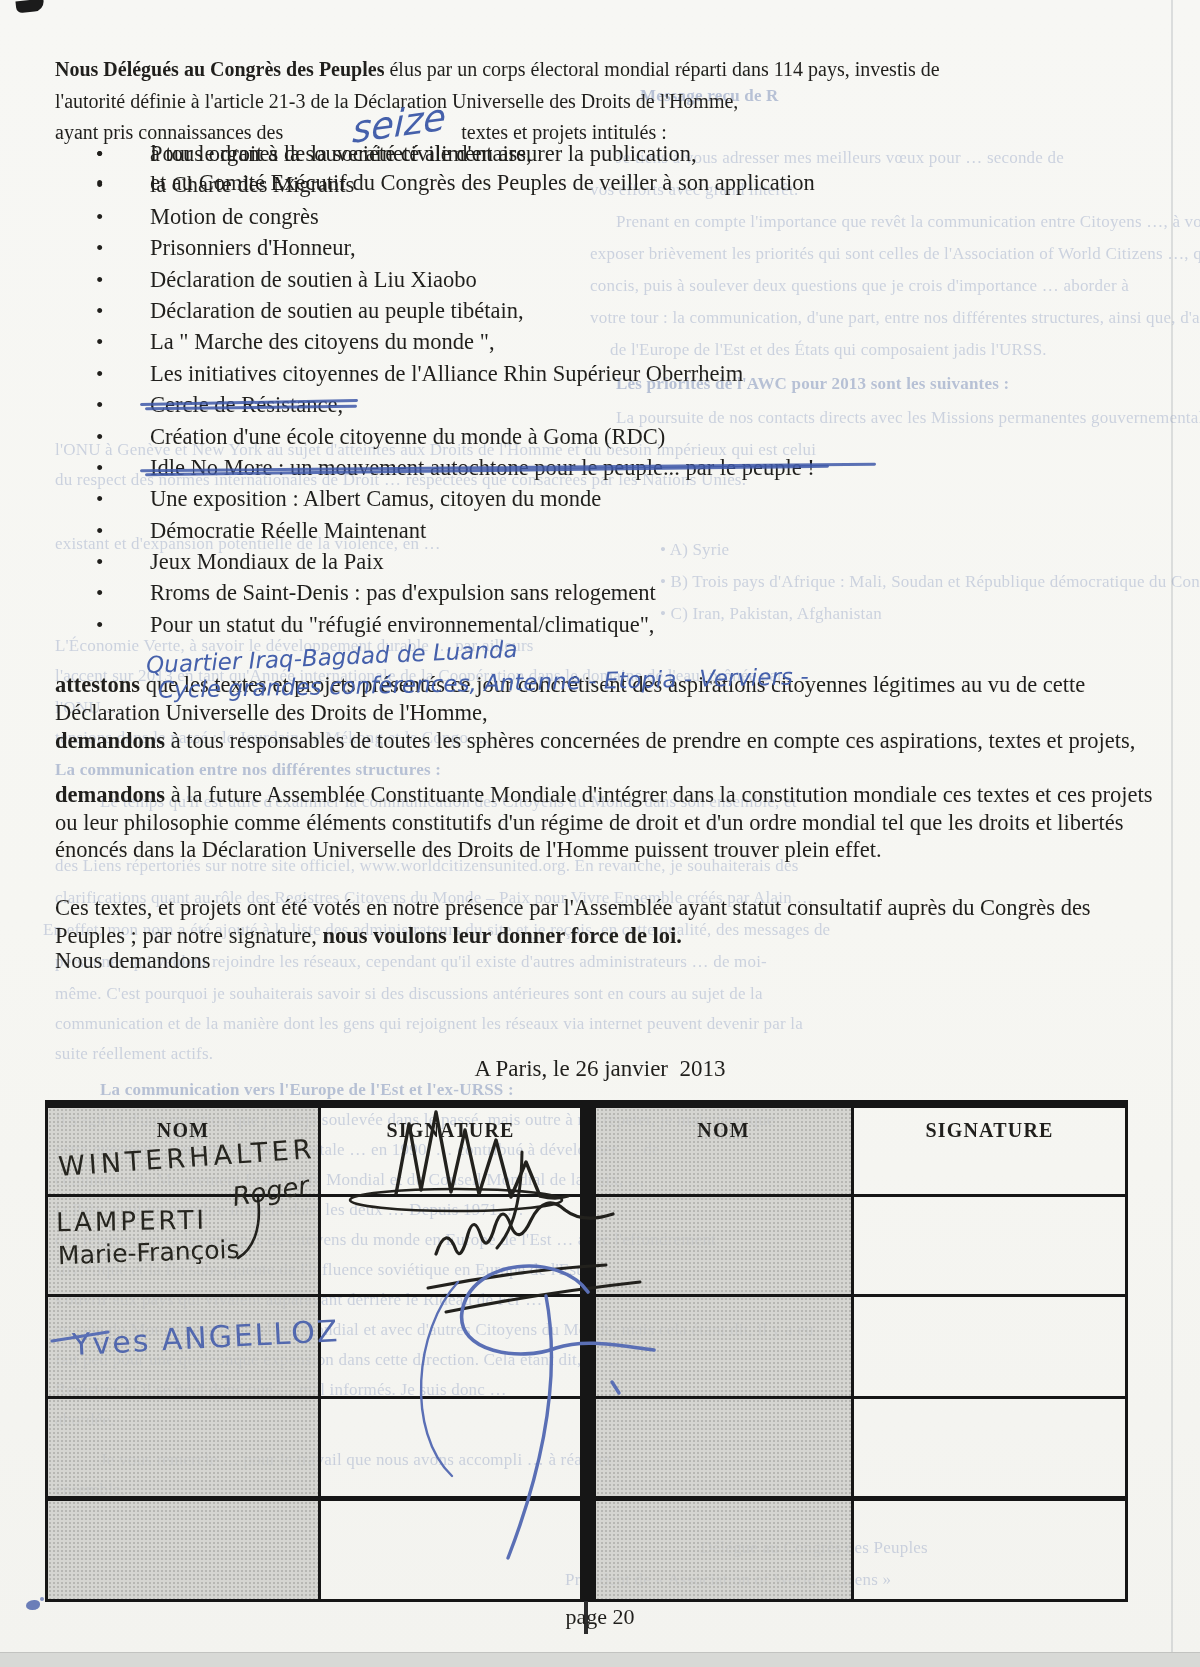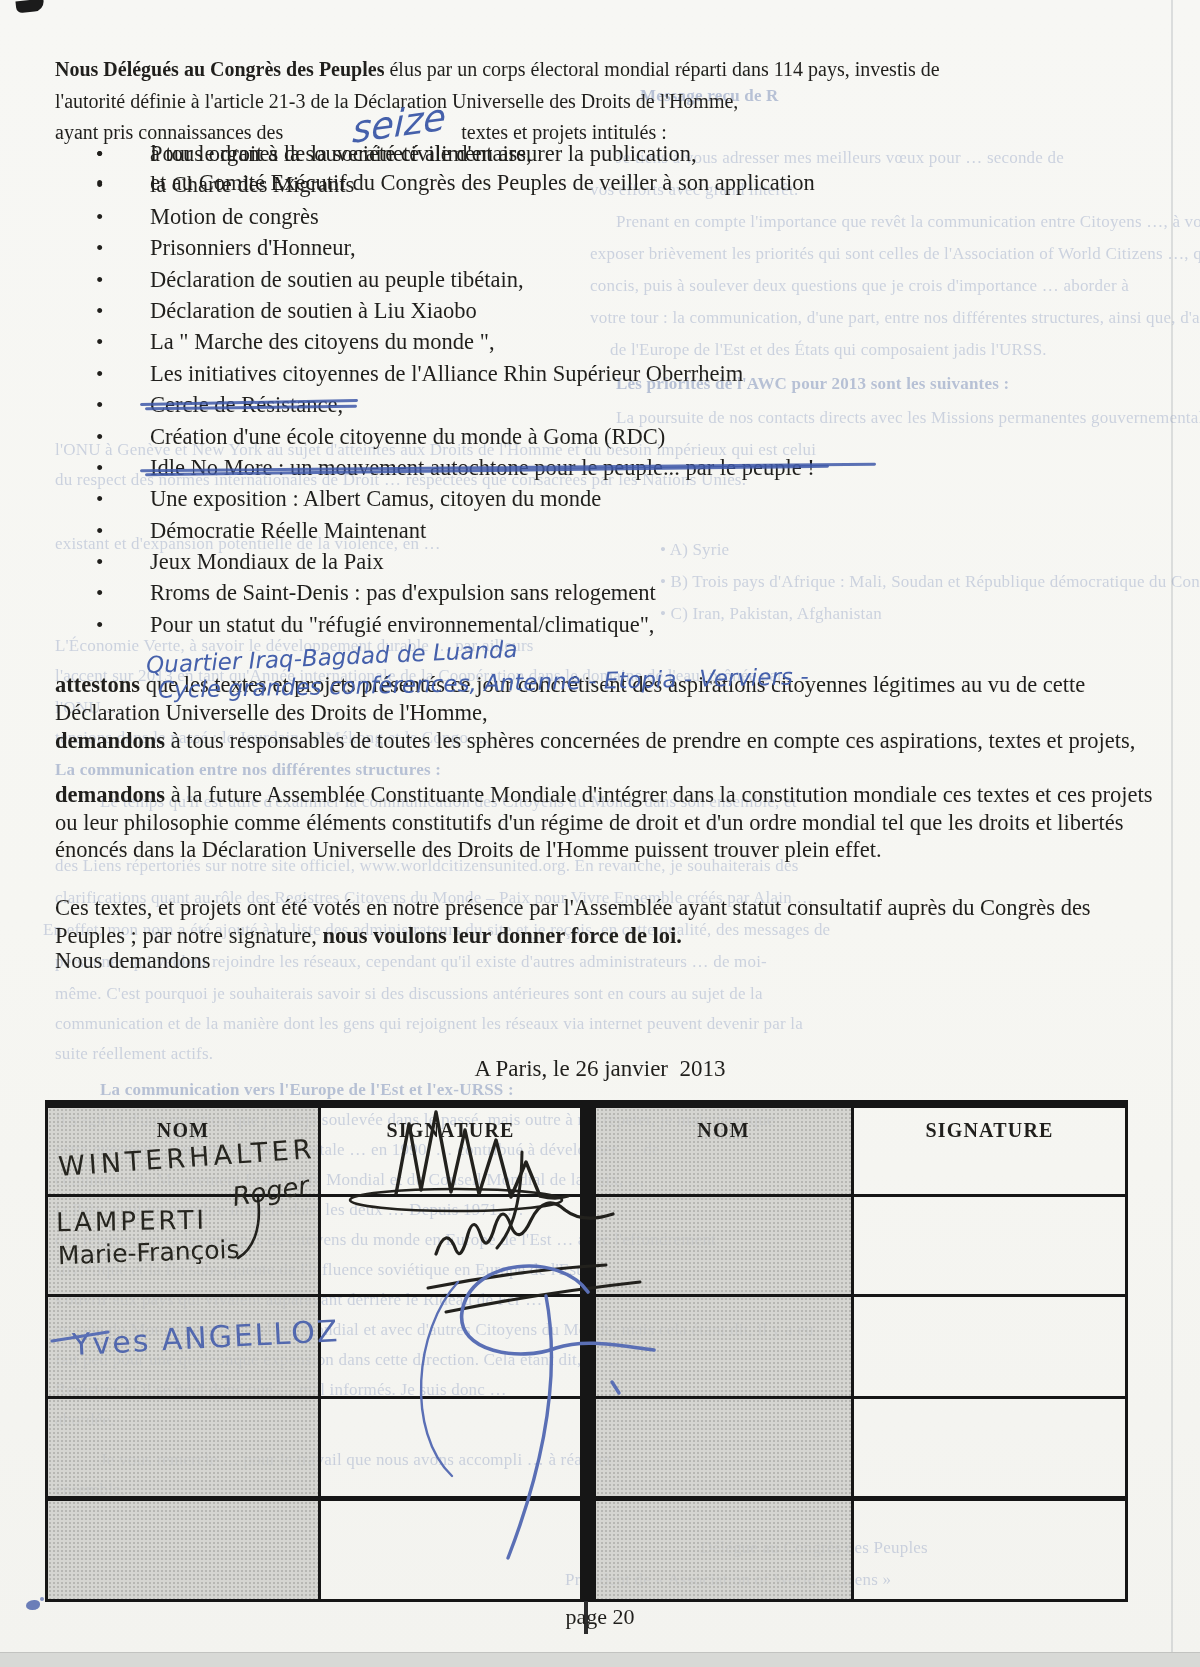--- a/index.html
+++ b/index.html
@@ -130,22 +130,22 @@
     <div><span class="b">Nous Délégués au Congrès des Peuples</span><span> élus par un corps électoral mondial réparti dans 114 pays, investis de</span></div>
     <div>l'autorité définie à l'article 21-3 de la Déclaration Universelle des Droits de l'Homme,</div>
     <div><span>ayant pris connaissances des</span><span class="gap"></span><span>textes et projets intitulés :</span></div>
   </div>
 
   <ul class="mainlist">
     <li><span>Pour le droit à la souveraineté alimentaire,</span></li>
     <li><span>la Charte des Migrants</span></li>
     <li><span>Motion de congrès</span></li>
     <li><span>Prisonniers d'Honneur,</span></li>
+    <li><span>Déclaration de soutien à Liu Xiaobo</span></li>
     <li><span>Déclaration de soutien au peuple tibétain,</span></li>
-    <li><span>Déclaration de soutien à Liu Xiaobo</span></li>
     <li><span>La " Marche des citoyens du monde ",</span></li>
     <li><span>Les initiatives citoyennes de l'Alliance Rhin Supérieur Oberrheim</span></li>
     <li><span class="strike">Cercle de Résistance,</span></li>
     <li><span>Création d'une école citoyenne du monde à Goma (RDC)</span></li>
     <li><span class="strike">Idle No More : un mouvement autochtone pour le peuple... par le peuple !</span></li>
     <li><span>Une exposition : Albert Camus, citoyen du monde</span></li>
     <li><span>Démocratie Réelle Maintenant</span></li>
     <li><span>Jeux Mondiaux de la Paix</span></li>
     <li><span>Rroms de Saint-Denis : pas d'expulsion sans relogement</span></li>
     <li><span>Pour un statut du "réfugié environnemental/climatique",</span></li>

